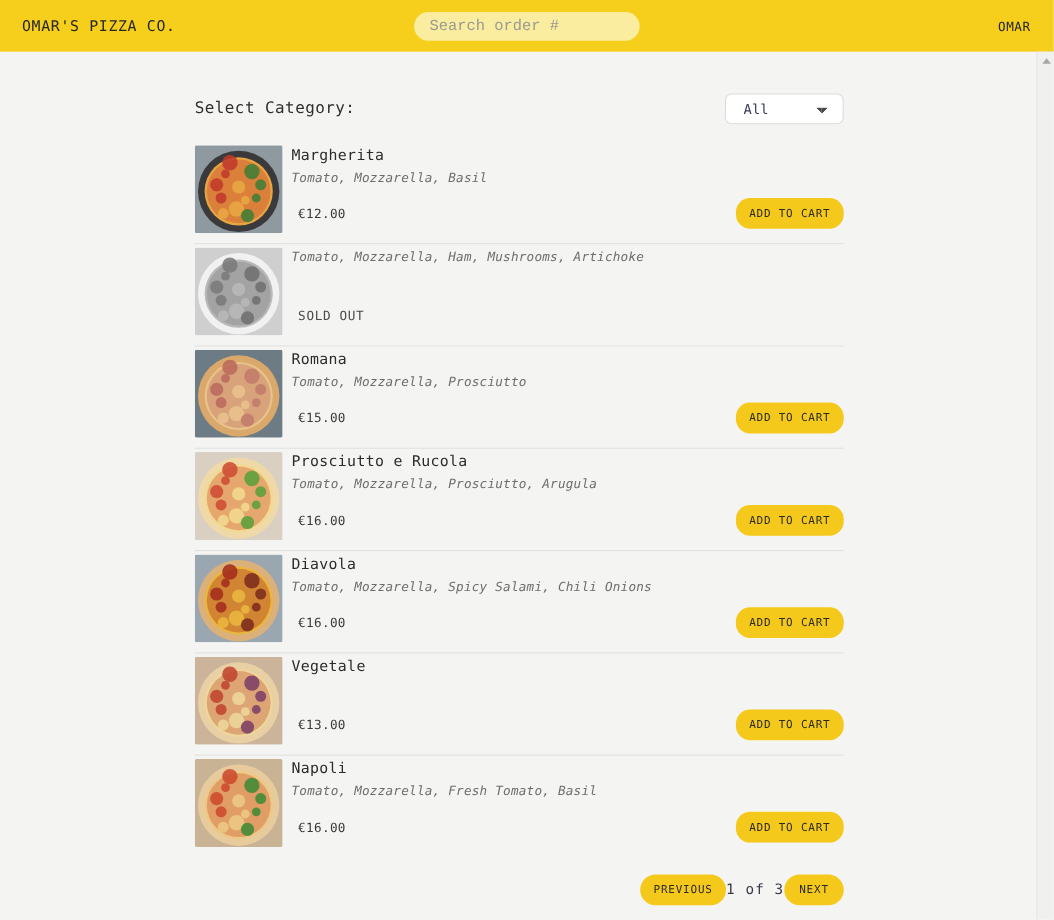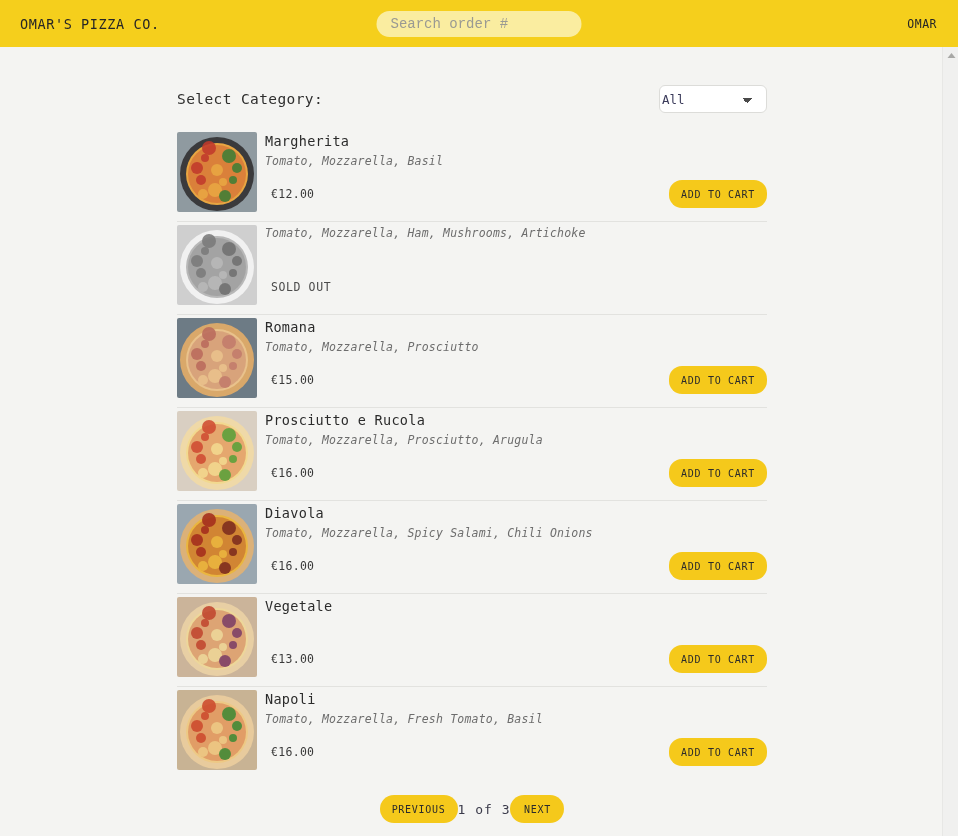--- a/index.html
+++ b/index.html
@@ -107,21 +107,21 @@
   }
   .category-select {
     width: 108px;
     height: 28px;
     border: 1px solid #dcdcd9;
     border-radius: 6px;
     background: #ffffff;
     font-family: "DejaVu Sans Mono", "Liberation Mono", monospace;
     font-size: 12.5px;
     color: #3a3a5a;
-    padding: 0 2px;
+    padding: 0 16px;
     outline: none;
     -webkit-appearance: none;
     appearance: none;
     background-image:
       linear-gradient(45deg, transparent 50%, #4a4a4a 50%),
       linear-gradient(135deg, #4a4a4a 50%, transparent 50%);
     background-position:
       calc(100% - 19px) 12px,
       calc(100% - 14px) 12px;
     background-size: 5px 5px, 5px 5px;
@@ -202,21 +202,21 @@
   .btn-add {
     width: 98px; height: 28px;
     border-radius: 13px;
     font-size: 10px;
   }
 
   
   .pagination {
     display: flex;
     align-items: center;
-    justify-content: center;
+    justify-content: flex-end;
     width: 590px;
     margin-top: 16px;
     height: 28px;
   }
   .btn-prev {
     width: 78px; height: 28px;
     border-radius: 14px;
     font-size: 10px;
   }
   .btn-next {

